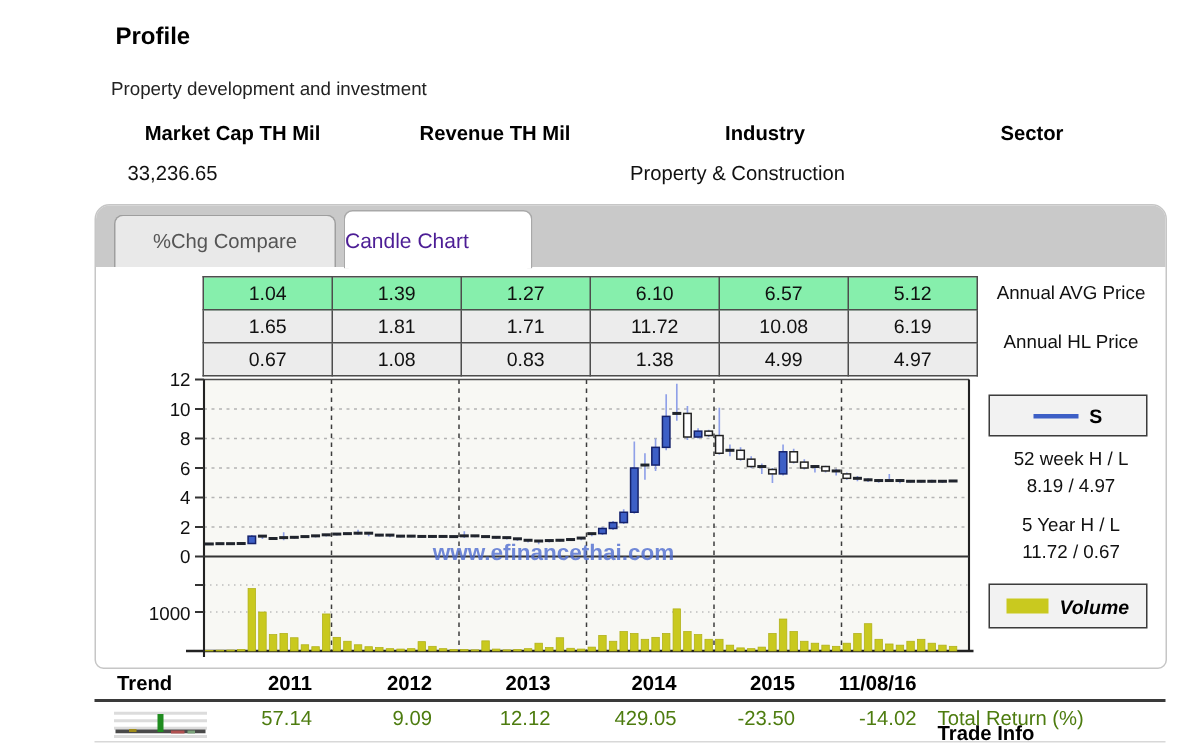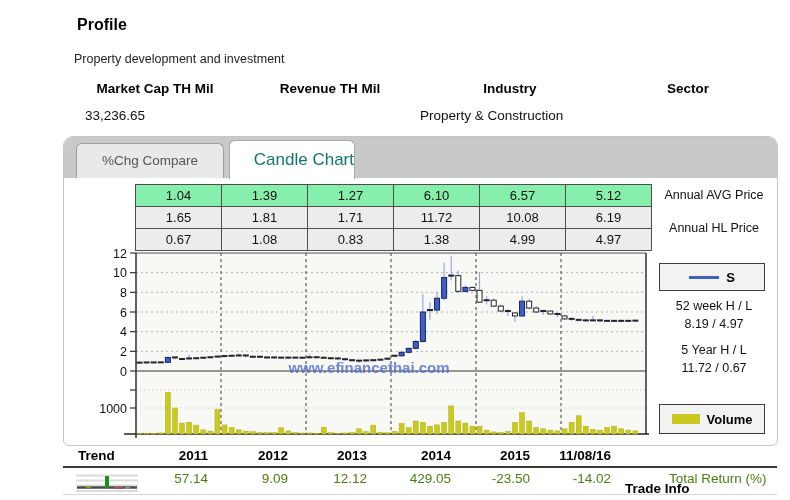--- a/index.html
+++ b/index.html
@@ -18,21 +18,21 @@
   }
   .tabstrip{left:0;top:0;width:713px;height:41px;background:#c9c9c9;border-radius:9px 9px 0 0;}
   .tab-inactive{
     left:12px;top:6px;width:146px;height:34px;background:#e9e9e9;
     border:1px solid #9e9e9e;border-bottom:none;border-radius:6px 6px 0 0;
     color:#555;font-size:13.5px;line-height:34px;text-align:center;cursor:pointer;
   }
   .tab-active{
     left:165px;top:3px;width:124px;height:38px;background:#ffffff;
     border:1px solid #a8a8a8;border-bottom:none;border-radius:6px 6px 0 0;
-    color:#0f766e;font-size:17px;line-height:38px;text-align:right;cursor:pointer;
+    color:#4c1d95;font-size:14px;line-height:38px;text-align:left;cursor:pointer;
   }
   table.annual{
     position:absolute;left:71px;top:47px;border-collapse:collapse;table-layout:fixed;
   }
   table.annual td{
     width:85px;height:21px;border:1px solid #4d4d4d;text-align:center;
     font-size:13px;color:#111;padding:0;background:#ececec;
   }
   table.annual tr.hl td{background:#86efac;}
   .side-text{width:128px;text-align:center;font-size:12.5px;color:#111;left:586px;}
@@ -104,21 +104,21 @@
   <div class="abs legend-box" style="top:126px;">
     <span class="s-line" id="s-line" style="background: rgb(61, 95, 198);"></span>
     <span class="lbl">S</span>
   </div>
 
   <div class="abs side-text" style="top:162px;">52 week H / L</div>
   <div class="abs side-text" style="top:180px;">8.19 / 4.97</div>
   <div class="abs side-text" style="top:206px;">5 Year H / L</div>
   <div class="abs side-text" style="top:224px;">11.72 / 0.67</div>
 
-  <div class="abs legend-box" style="top:267px;height:28px;">
+  <div class="abs legend-box" style="top:252px;height:28px;font-style:italic;">
     <span class="vol-swatch" id="vol-swatch" style="background: rgb(201, 201, 31);"></span>
     <span class="lbl">Volume</span>
   </div>
 
   <svg id="chart-svg" class="abs" style="left:32px;top:108px;" width="556" height="196" viewBox="95 244 556 196">
       <rect x="135" y="252" width="510" height="181" fill="#f8f8f4"></rect>
       <line x1="135" y1="350.3333333333333" x2="645" y2="350.3333333333333" stroke="#b4b4b4" stroke-width="1" stroke-dasharray="2,3"></line>
       <line x1="135" y1="330.6666666666667" x2="645" y2="330.6666666666667" stroke="#b4b4b4" stroke-width="1" stroke-dasharray="2,3"></line>
       <line x1="135" y1="311" x2="645" y2="311" stroke="#b4b4b4" stroke-width="1" stroke-dasharray="2,3"></line>
       <line x1="135" y1="291.3333333333333" x2="645" y2="291.3333333333333" stroke="#b4b4b4" stroke-width="1" stroke-dasharray="2,3"></line>
@@ -391,14 +391,14 @@
   <line x1="0" y1="3.5" x2="62" y2="3.5" stroke="#dcdcdc" stroke-width="2"></line>
   <line x1="0" y1="8.5" x2="62" y2="8.5" stroke="#dcdcdc" stroke-width="2"></line>
   <line x1="0" y1="13.5" x2="62" y2="13.5" stroke="#dcdcdc" stroke-width="2"></line>
   <line x1="0" y1="19" x2="62" y2="19" stroke="#dcdcdc" stroke-width="2"></line>
   <line x1="1" y1="15.5" x2="61" y2="15.5" stroke="#4a4a4a" stroke-width="2.5"></line>
   <rect x="10" y="14" width="5" height="2" fill="#a08c1a"></rect>
   <rect x="29" y="4" width="4" height="12" fill="#1f8c1f"></rect>
   <rect x="38" y="15" width="9" height="2" fill="#b05050"></rect>
   <rect x="49" y="15" width="5" height="2" fill="#7aa27a"></rect>
 </svg>
-<div class="abs bt-val" style="left:625px;top:471px;margin-left:44px;">Total Return (%)</div>
+<div class="abs bt-val" style="left:625px;top:471px;">Total Return (%)</div>
 <div class="abs hline" style="left:63px;top:494px;width:714px;"></div>
 
 </body></html>

